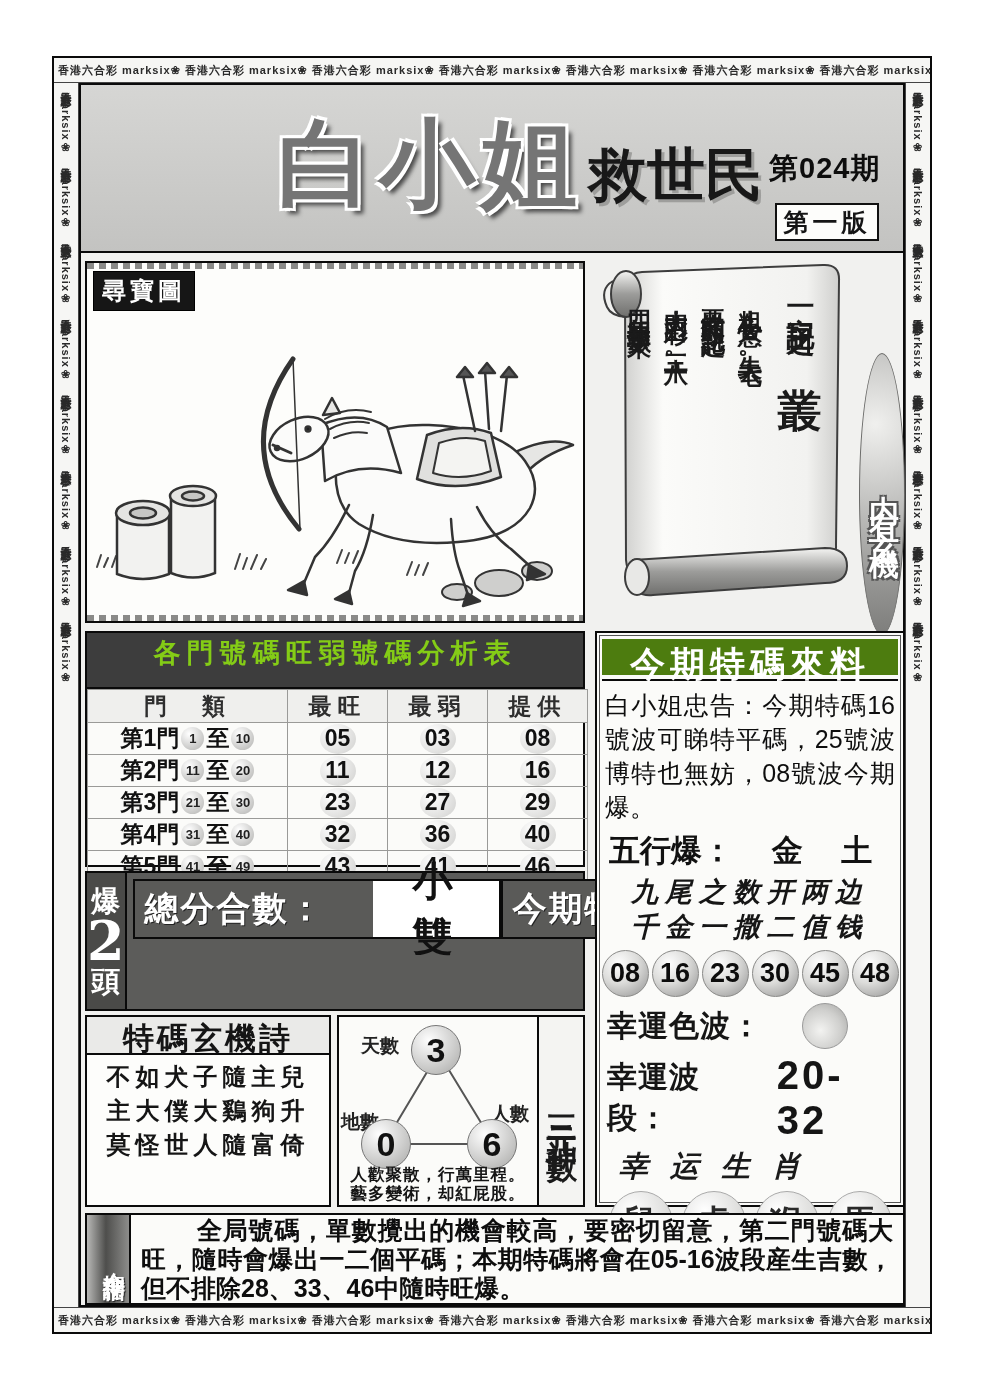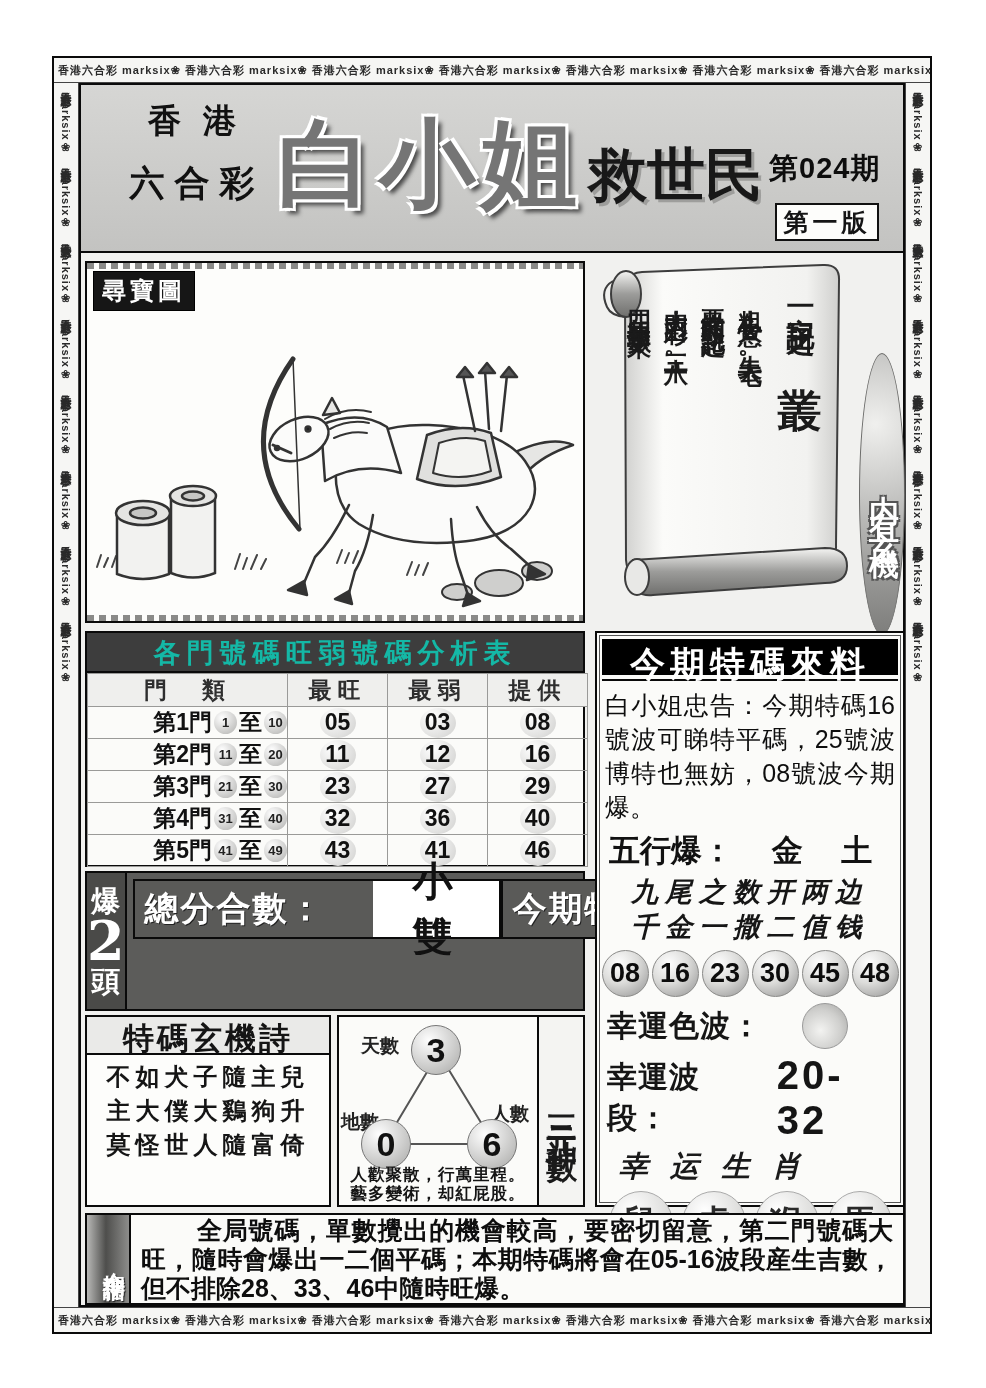--- a/index.html
+++ b/index.html
@@ -44,28 +44,28 @@
   .scroll-text .first{font-size:28px}
   .scroll-text .bigchar{font-size:44px;margin-top:42px;letter-spacing:0}
 
   .badge{position:absolute;left:778px;top:268px;width:46px;height:282px;border-radius:50%;
     background:radial-gradient(circle at 35% 25%,#f0f0ee,#9a9a98 70%,#7d7d7b);border:1px solid #6a6a68;
     writing-mode:vertical-rl;text-align:center;font-size:30px;font-weight:bold;color:#fff;letter-spacing:18px;padding-top:26px;
     text-shadow:-2px -2px 0 #555,2px -2px 0 #555,-2px 2px 0 #555,2px 2px 0 #555}
 
   
   .analysis{position:absolute;left:4px;top:546px;width:500px;height:236px;border:2px solid #0a0a0a;background:#fbfbf9}
-  .analysis-title{height:40px;background:#3d3d3d;color:#14b8a6;font-size:27px;font-weight:bold;text-align:center;
+  .analysis-title{height:56px;background:#3d3d3d;color:#84cc16;font-size:27px;font-weight:bold;text-align:center;
     line-height:40px;letter-spacing:6px;border-bottom:2px solid #0a0a0a}
   table.an{width:100%;border-collapse:collapse;table-layout:fixed}
   table.an th,table.an td{border:1px solid #9a9a98;text-align:center;font-weight:bold;overflow:hidden}
   table.an th{height:33px;font-size:23px;color:#2e2e2e;background:#efefed;letter-spacing:6px}
   table.an td{height:31px;font-size:23px;color:#111}
   col.c-door{width:200px}col.c-n{width:100px}
-  .door-cell{display:flex;align-items:center;justify-content:flex-end;gap:2px;font-size:23px;font-weight:bold}
+  .door-cell{display:flex;align-items:center;justify-content:center;gap:2px;font-size:23px;font-weight:bold}
   .mini-ball{display:inline-flex;width:23px;height:23px;border-radius:50%;align-items:center;justify-content:center;
     background:radial-gradient(circle at 35% 30%,#ffffff,#b0b0ae);font-size:13px;font-weight:bold;color:#222;flex:none}
   .value-ball{display:inline-flex;width:36px;height:30px;border-radius:50%;align-items:center;justify-content:center;
     background:radial-gradient(circle at 35% 30%,#ffffff,#cfcfcd);font-size:23px;font-weight:bold;color:#111}
 
   
   .burst{position:absolute;left:4px;top:786px;width:500px;height:140px;border:2px solid #0a0a0a;background:#5c5c5a;display:flex}
   .burst-side{width:72px;background:#4a4a48;border-right:2px solid #0a0a0a;color:#fff;font-weight:bold;text-align:center;
     display:flex;flex-direction:column;align-items:center;justify-content:center}
   .burst-side .s1,.burst-side .s3{font-size:29px;line-height:30px}
@@ -93,21 +93,21 @@
     border:1px solid #777;display:flex;align-items:center;justify-content:center;font-size:34px;font-weight:bold;color:#111}
   .node-top{left:72px;top:8px}.node-left{left:22px;top:102px}.node-right{left:128px;top:102px}
   .tri-captions{position:absolute;left:0;bottom:2px;width:100%;text-align:center}
   .tri-captions div{font-size:16.5px;font-weight:bold;letter-spacing:1px;line-height:19px;white-space:nowrap}
   .sanyuan-label{width:46px;border-left:2px solid #0a0a0a;background:#f4f4f2;writing-mode:vertical-rl;text-align:center;
     font-family:"DejaVu Serif",serif;font-size:31px;font-weight:bold;letter-spacing:12px;padding-top:8px;color:#1a1a1a}
 
   
   .special{position:absolute;left:514px;top:546px;width:310px;height:576px;border:2px solid #0a0a0a;background:#fbfbf9;
     box-shadow:inset 0 0 0 2px #fbfbf9,inset 0 0 0 3px #555}
-  .special-title{margin:6px 5px 0 5px;height:36px;background:#000000;color:#fff;font-size:35px;font-weight:bold;
+  .special-title{margin:6px 5px 0 5px;height:36px;background:#4d7c0f;color:#fff;font-size:35px;font-weight:bold;
     text-align:center;line-height:50px;letter-spacing:5px}
   .advice{margin:4px 5px 0 5px;border-top:2px solid #0a0a0a;padding:7px 3px 4px 3px;font-size:25px;font-weight:normal;
     line-height:34px;text-align:justify;color:#0e0e0e}
   .wuxing{padding:2px 12px;font-size:31px;font-weight:bold;color:#111}
   .wuxing .v{margin-left:30px;letter-spacing:0}
   .couplet{text-align:center;font-family:"DejaVu Serif",serif;font-size:27px;font-weight:bold;line-height:35px;
     letter-spacing:7px;font-style:italic;color:#161616;white-space:nowrap}
   .balls-row{display:flex;justify-content:center;gap:3px;padding:6px 2px 2px 2px}
   .ball{width:47px;height:47px;border-radius:50%;background:radial-gradient(circle at 35% 28%,#fefefe 0%,#dcdcda 45%,#909090 100%);
     border:1px solid #8a8a88;display:flex;align-items:center;justify-content:center;font-size:27px;font-weight:bold;color:#0c0c0c}
@@ -136,24 +136,20 @@
 
 <div class="sheet">
   <div class="strip strip-top">香港六合彩 marksix❀ 香港六合彩 marksix❀ 香港六合彩 marksix❀ 香港六合彩 marksix❀ 香港六合彩 marksix❀ 香港六合彩 marksix❀ 香港六合彩 marksix❀ 香港六合彩 marksix❀ </div>
   <div class="strip strip-bottom">香港六合彩 marksix❀ 香港六合彩 marksix❀ 香港六合彩 marksix❀ 香港六合彩 marksix❀ 香港六合彩 marksix❀ 香港六合彩 marksix❀ 香港六合彩 marksix❀ 香港六合彩 marksix❀ </div>
   <div class="strip strip-left">香港六合彩 marksix❀ 香港六合彩 marksix❀ 香港六合彩 marksix❀ 香港六合彩 marksix❀ 香港六合彩 marksix❀ 香港六合彩 marksix❀ 香港六合彩 marksix❀ 香港六合彩 marksix❀ </div>
   <div class="strip strip-right">香港六合彩 marksix❀ 香港六合彩 marksix❀ 香港六合彩 marksix❀ 香港六合彩 marksix❀ 香港六合彩 marksix❀ 香港六合彩 marksix❀ 香港六合彩 marksix❀ 香港六合彩 marksix❀ </div>
 
   <div class="content">
 
     <div class="header">
-      <div class="brand">
-        <div class="b1">香港</div>
-        <div class="b2">六合彩</div>
-      </div>
       <div class="big-title">白小姐</div>
       <div class="sub-title">救世民</div>
       <div class="issue">第024期</div>
       <div class="edition-box">第一版</div>
     </div>
 
     <div class="treasure">
       <div class="treasure-label">尋寶圖</div>
       <svg width="496" height="352" viewBox="0 0 496 352">
 

